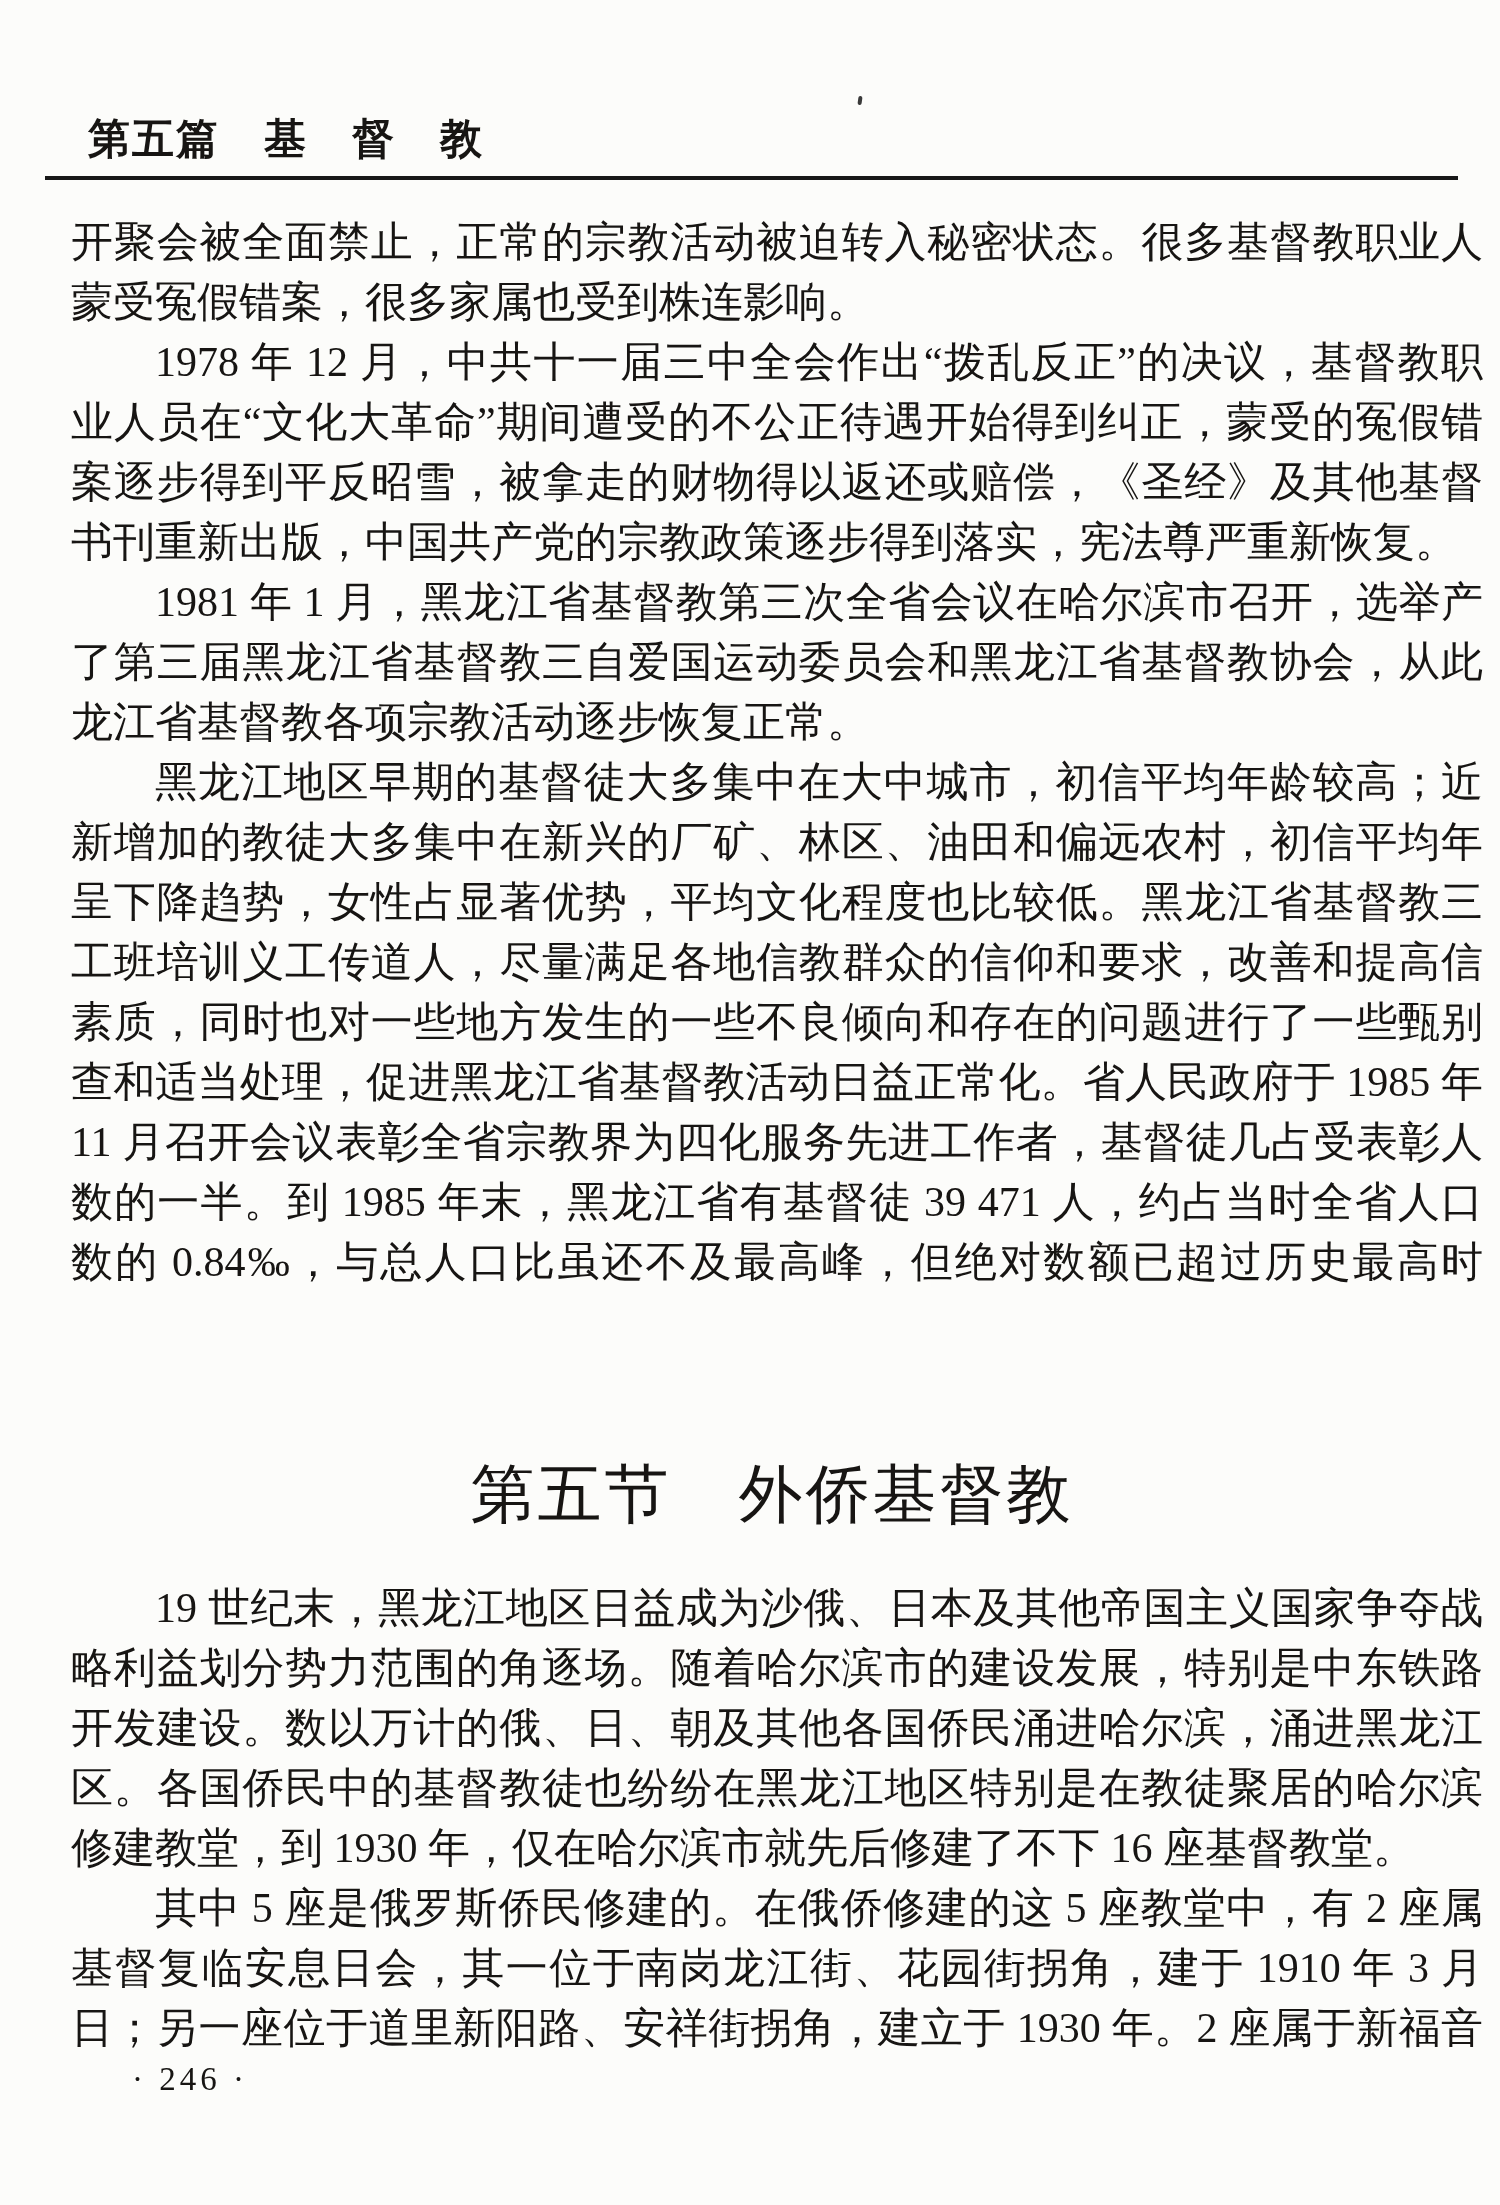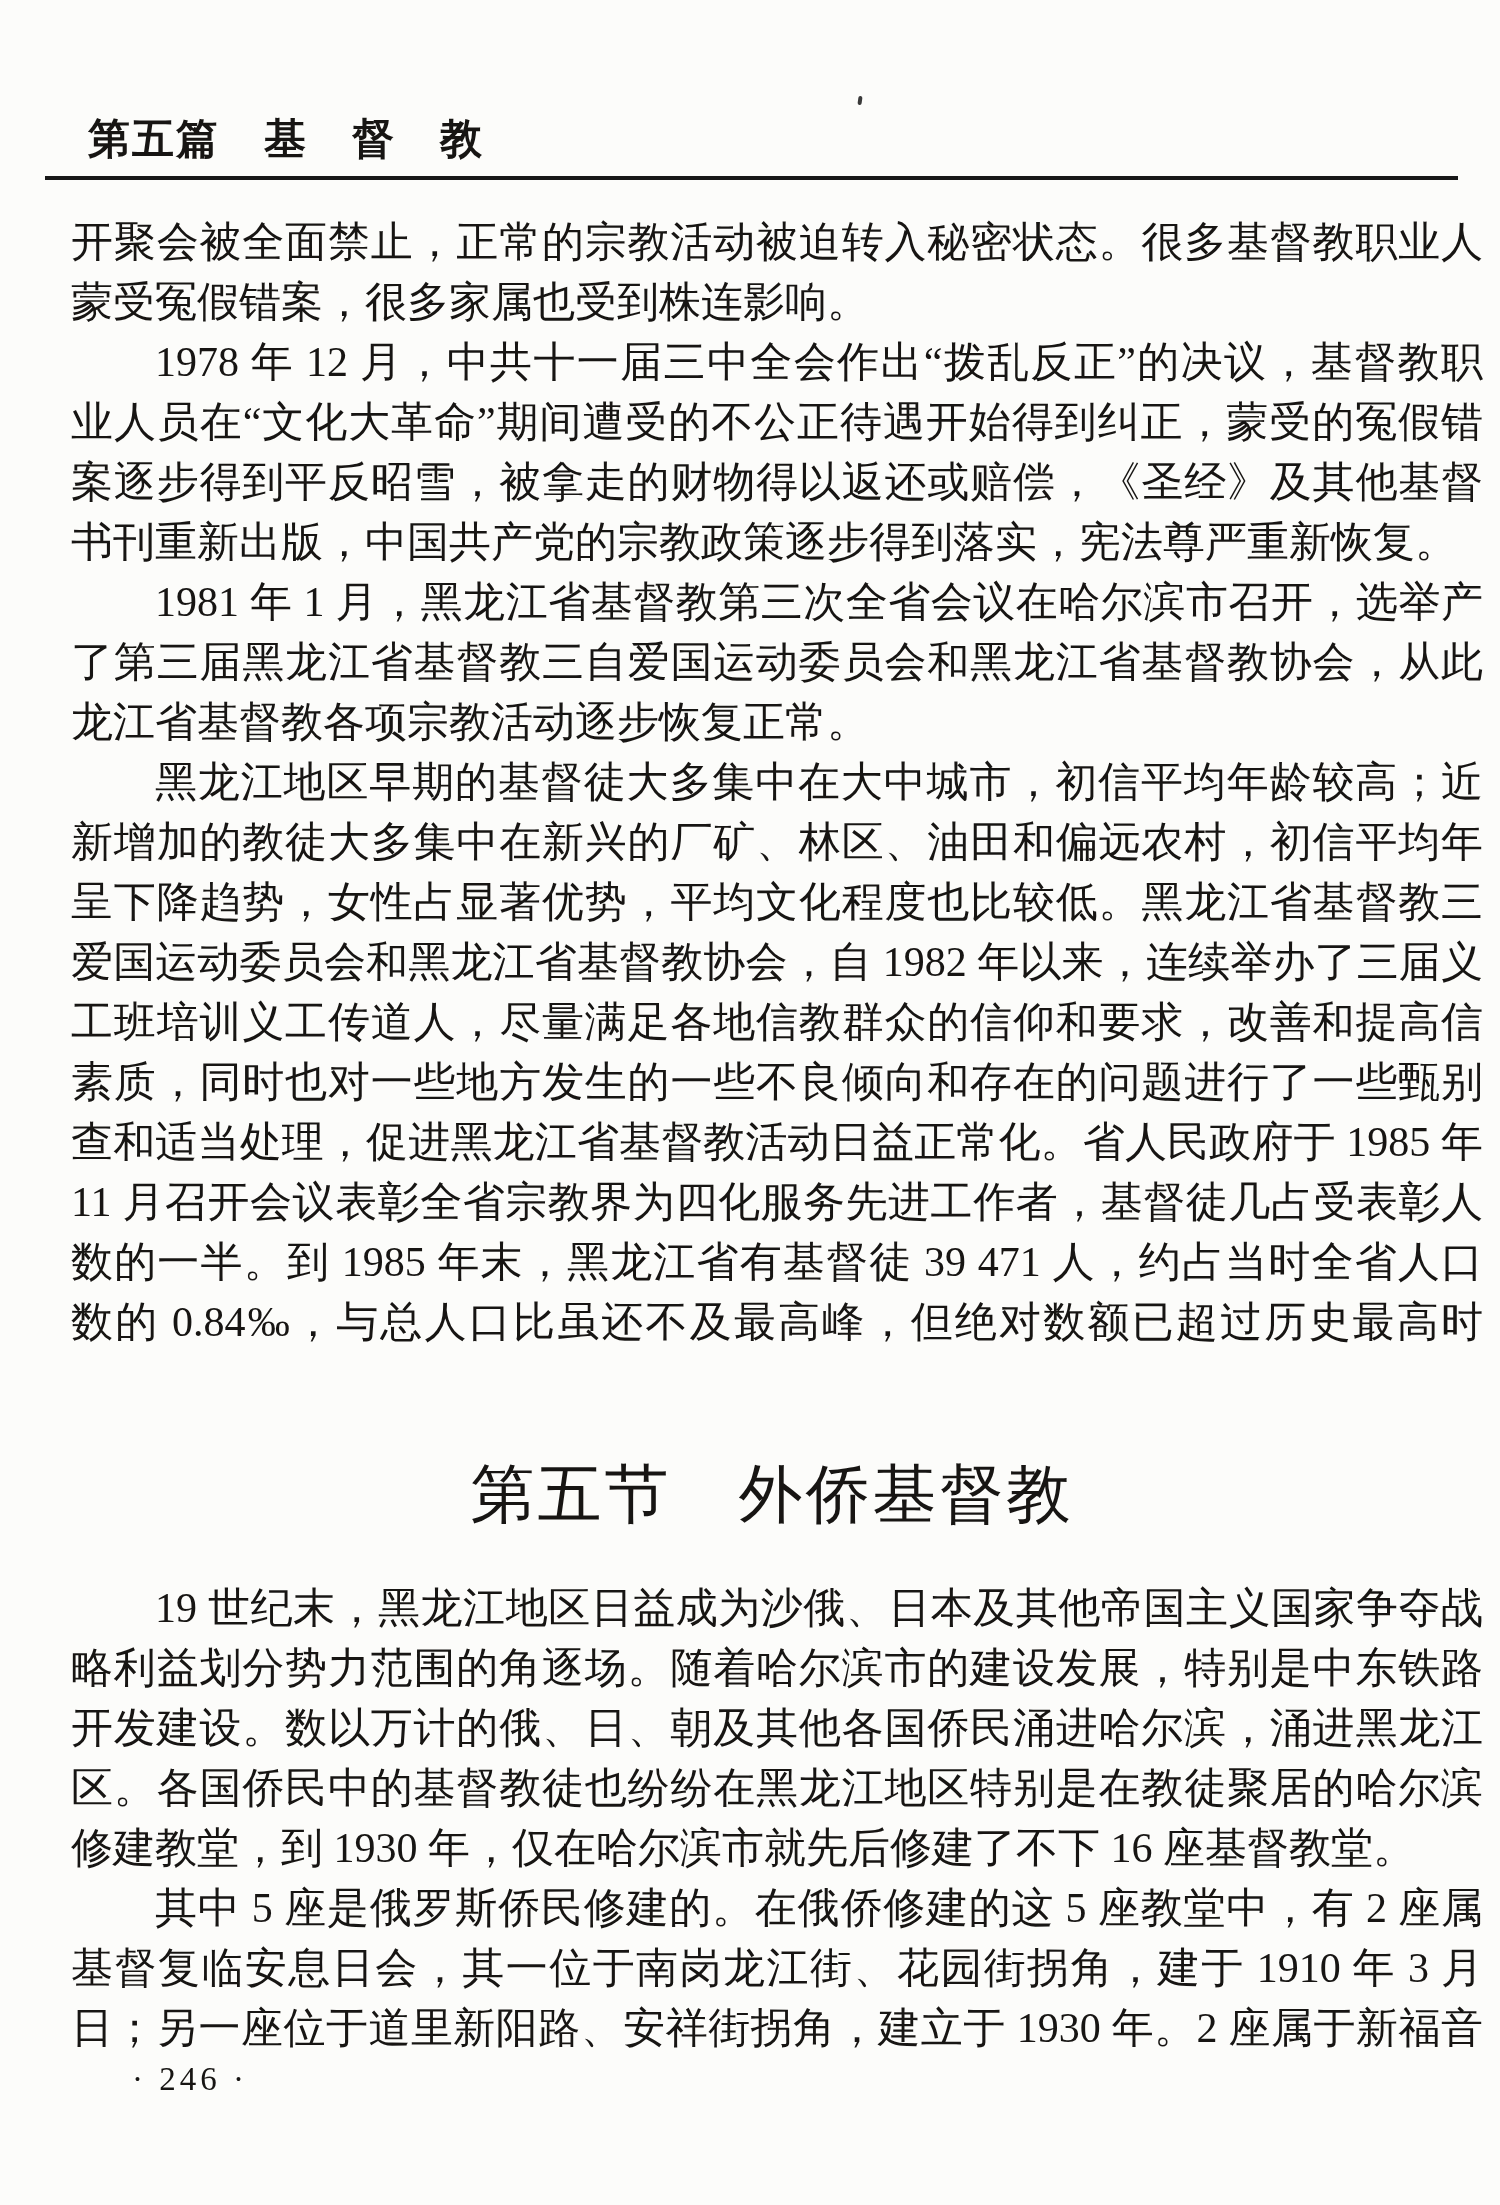--- a/index.html
+++ b/index.html
@@ -104,21 +104,20 @@
     <div class="line fill indent">1978 年 12 月，中共十一届三中全会作出“拨乱反正”的决议，基督教职</div>
     <div class="line fill">业人员在“文化大革命”期间遭受的不公正待遇开始得到纠正，蒙受的冤假错</div>
     <div class="line fill">案逐步得到平反昭雪，被拿走的财物得以返还或赔偿，《圣经》及其他基督教</div>
     <div class="line">书刊重新出版，中国共产党的宗教政策逐步得到落实，宪法尊严重新恢复。</div>
     <div class="line fill indent">1981 年 1 月，黑龙江省基督教第三次全省会议在哈尔滨市召开，选举产生</div>
     <div class="line fill">了第三届黑龙江省基督教三自爱国运动委员会和黑龙江省基督教协会，从此黑</div>
     <div class="line">龙江省基督教各项宗教活动逐步恢复正常。</div>
     <div class="line fill indent">黑龙江地区早期的基督徒大多集中在大中城市，初信平均年龄较高；近年</div>
     <div class="line fill">新增加的教徒大多集中在新兴的厂矿、林区、油田和偏远农村，初信平均年龄</div>
     <div class="line fill">呈下降趋势，女性占显著优势，平均文化程度也比较低。黑龙江省基督教三自</div>
-    <div class="line fill">爱国运动委员会和黑龙江省基督教协会，自 1982 年以来，连续举办了三届义</div>
     <div class="line fill">工班培训义工传道人，尽量满足各地信教群众的信仰和要求，改善和提高信徒</div>
     <div class="line fill">素质，同时也对一些地方发生的一些不良倾向和存在的问题进行了一些甄别调</div>
     <div class="line fill">查和适当处理，促进黑龙江省基督教活动日益正常化。省人民政府于 1985 年</div>
     <div class="line fill">11 月召开会议表彰全省宗教界为四化服务先进工作者，基督徒几占受表彰人</div>
     <div class="line fill">数的一半。到 1985 年末，黑龙江省有基督徒 39 471 人，约占当时全省人口总</div>
     <div class="line fill">数的 0.84‰，与总人口比虽还不及最高峰，但绝对数额已超过历史最高时期。</div>
   </div>
 
   <div class="section-heading">第五节　外侨基督教</div>
 

